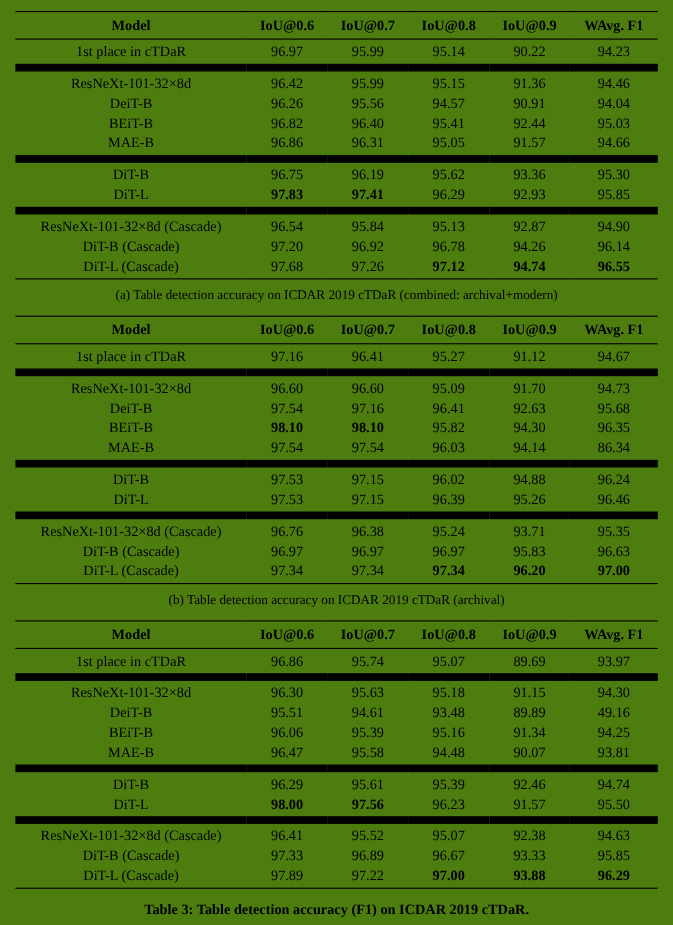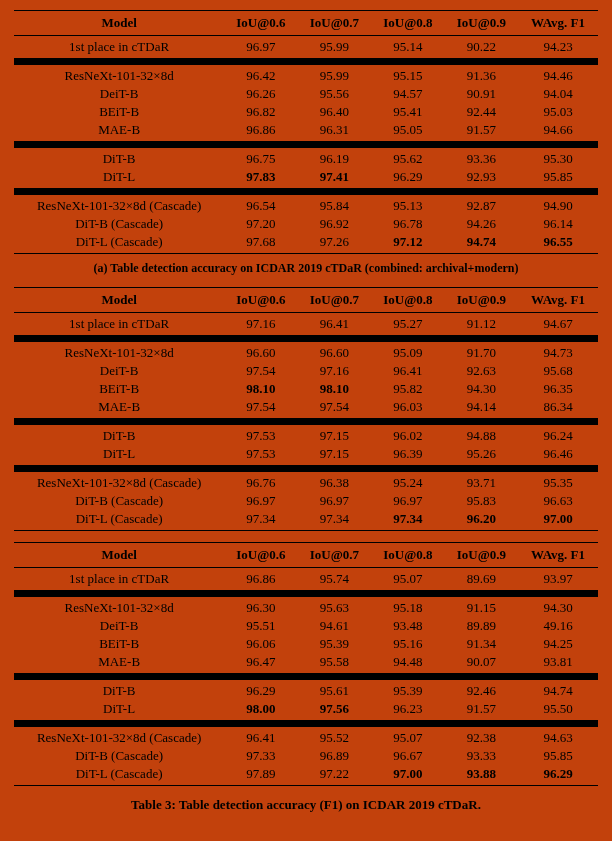--- a/index.html
+++ b/index.html
@@ -2,21 +2,21 @@
 <html><head>
 <meta charset="utf-8">
 <style>
   * { box-sizing: border-box; }
   html, body { margin: 0; padding: 0; background: #ffffff; color: #000000; }
   body { font-family: "Liberation Serif", serif; }
   .page {
     width: 612px;
     height: 841px;
     padding: 10px 14px 0 14px;
-    background: #c2410c;
+    background: #4d7c0f;
     overflow: hidden;
   }
   .subtable { margin-bottom: 11px; }
   table.results {
     width: 100%;
     border-collapse: collapse;
     border-top: 1.4px solid #000;
     border-bottom: 1.4px solid #000;
   }
   table.results thead tr { border-bottom: 1px solid #000; }
@@ -34,21 +34,21 @@
     padding: 1px 2px;
     white-space: nowrap;
   }
   table.results tbody tr:first-child td { padding-top: 3px; }
   table.results tbody tr:last-child td { padding-bottom: 3px; }
   table.results th:first-child,
   table.results td:first-child { width: 36%; }
   table.results td.b { font-weight: bold; }
   .subcaption {
     text-align: center;
-    font-weight: bold;
+    font-weight: normal;
     font-size: 12px;
     margin-top: 7px;
   }
   .caption {
     text-align: center;
     font-weight: bold;
     font-size: 13px;
     margin-top: 2px;
   }
 </style>
@@ -254,20 +254,21 @@
             <tr>
               <td>DiT-L (Cascade)</td>
               <td>97.34</td>
               <td>97.34</td>
               <td class="b">97.34</td>
               <td class="b">96.20</td>
               <td class="b">97.00</td>
             </tr>
           </tbody>
         </table>
+        <div class="subcaption">(b) Table detection accuracy on ICDAR 2019 cTDaR (archival)</div>
       </div>
       <div class="subtable">
         <table class="results">
           <thead>
             <tr>
               <th>Model</th>
               <th>IoU@0.6</th>
               <th>IoU@0.7</th>
               <th>IoU@0.8</th>
               <th>IoU@0.9</th>

